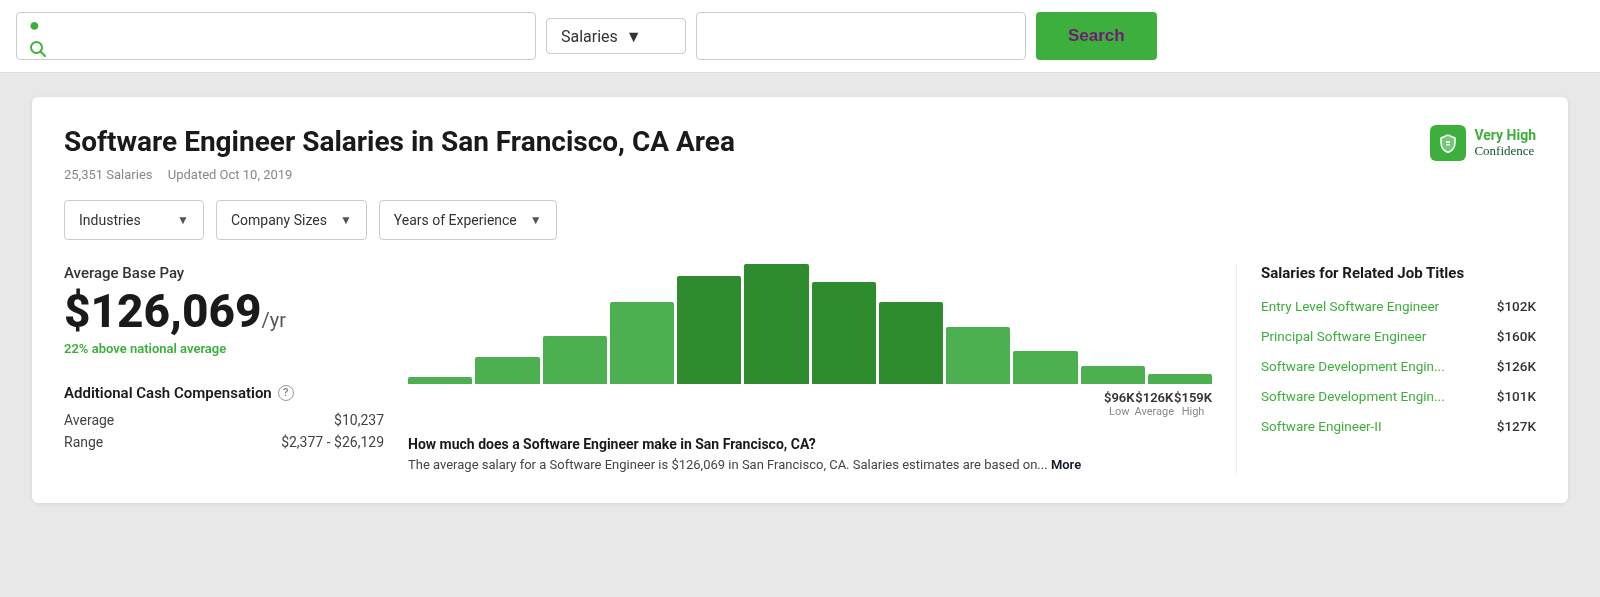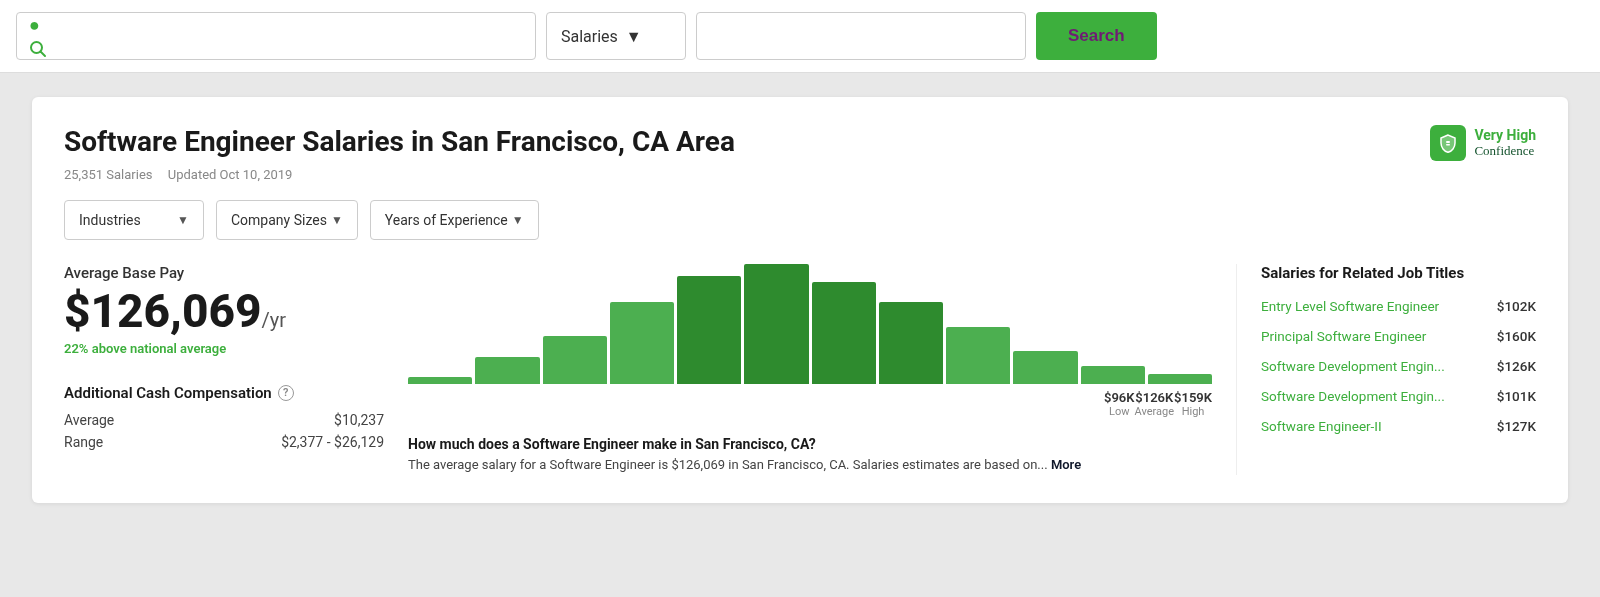--- a/index.html
+++ b/index.html
@@ -39,21 +39,21 @@
       font-size: 17px;
       color: #333;
       width: 100%;
     }
     .category-select-wrapper {
       display: flex;
       align-items: center;
       border: 1.5px solid #ccc;
       border-radius: 4px;
       padding: 0 14px;
-      height: 48px;
+      height: 36px;
       background: #fff;
       gap: 8px;
       cursor: pointer;
       min-width: 140px;
     }
     .category-select-wrapper span {
       font-size: 16px;
       color: #333;
     }
     .chevron {
@@ -159,21 +159,21 @@
       margin-bottom: 24px;
     }
     .filter-dropdown {
       display: flex;
       align-items: center;
       border: 1.5px solid #ccc;
       border-radius: 4px;
       padding: 0 14px;
       height: 40px;
       background: #fff;
-      gap: 4px;
+      gap: 13px;
       cursor: pointer;
       font-size: 14px;
       color: #333;
       min-width: 140px;
     }
     .filter-dropdown .chevron {
       margin-left: auto;
     }
 
     

